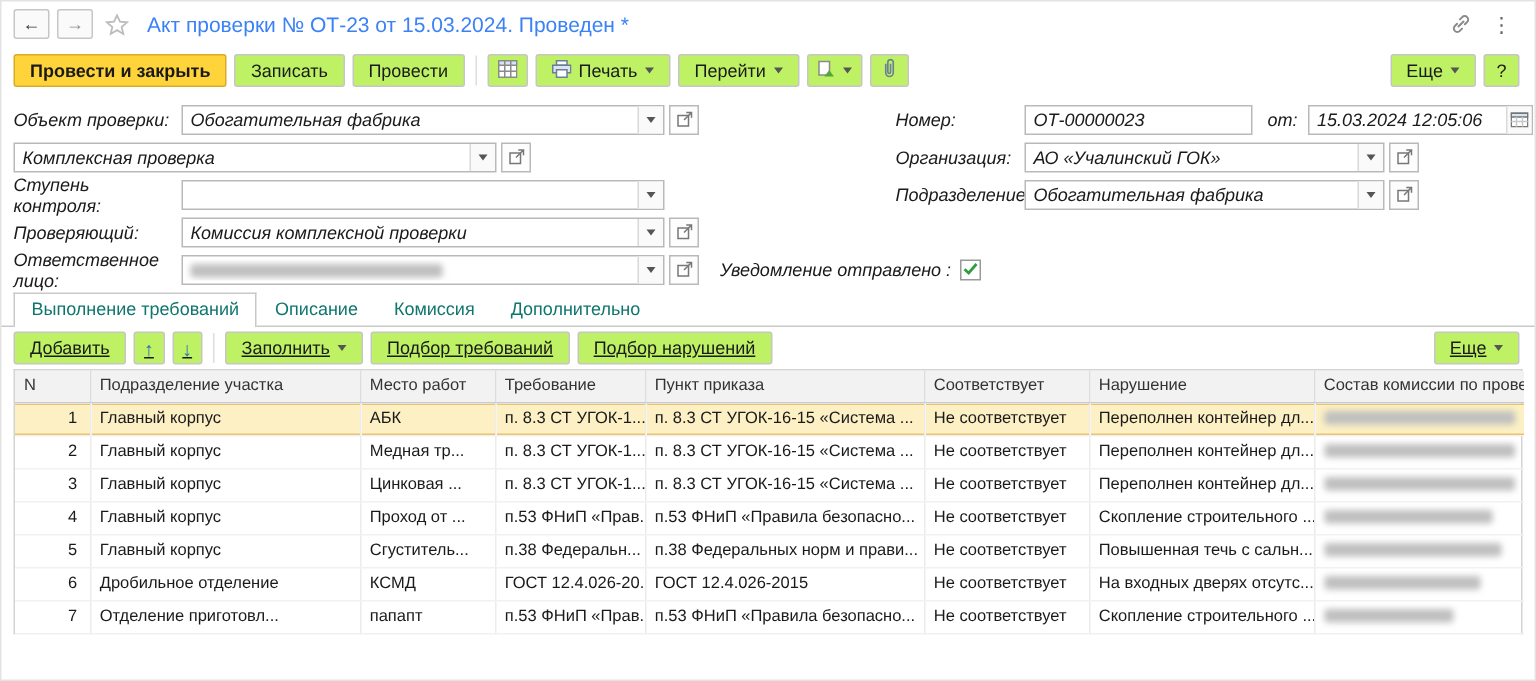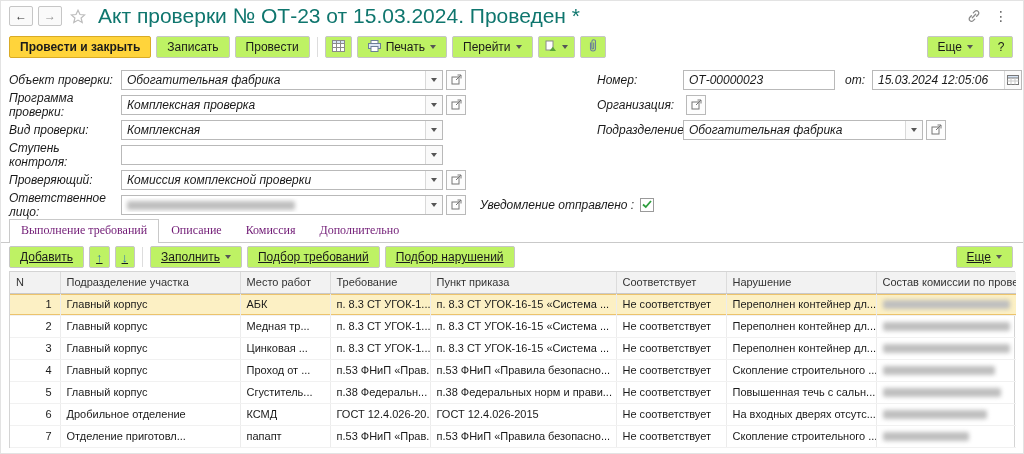--- a/index.html
+++ b/index.html
@@ -9,21 +9,21 @@
     font-size: 12px; color: #1a1a1a; background: #fff; overflow: hidden;
   }
   .app { width: 1024px; height: 454px; position: relative; background: #fff; border: 1px solid #e3e3e3; }
 
   
   .titlebar { height: 30px; display: flex; align-items: center; padding: 0 10px 0 8px; gap: 5px; }
   .nav-btn { width: 24px; height: 20px; border: 1px solid #c6c6c6; background: #fafafa; border-radius: 2px;
              display: flex; align-items: center; justify-content: center; cursor: pointer; font-size: 12px; color: #333; }
   .fwd-glyph { color: #8f8f8f; }
   .star { display: flex; align-items: center; margin: 0 3px; cursor: pointer; }
-  .title { font-size: 21px; color: #0f766e; margin-left: 4px; white-space: nowrap; text-align: center; }
+  .title { font-size: 14px; color: #3b82f6; margin-left: 4px; white-space: nowrap; text-align: center; }
   .spacer { flex: 1; }
   .tb-icon { display: flex; align-items: center; padding: 0 3px; cursor: pointer; }
   .kebab { font-size: 14px; color: #666; padding: 0 5px; cursor: pointer; }
 
   
   .toolbar, .tbl-toolbar { display: flex; align-items: center; gap: 5px; padding: 0 10px 0 8px; }
   .toolbar { height: 32px; }
   .tbl-toolbar { height: 28px; text-decoration: underline; }
   .btn { height: 22px; display: inline-flex; align-items: center; gap: 5px; padding: 0 10px;
          border: 1px solid #c6c6c6; border-radius: 2px; background: #bef264; font-size: 12px;
@@ -52,21 +52,21 @@
   .lbl-ot { margin: 0 7px 0 10px; }
   .tinput { display: flex; align-items: center; height: 20px; border: 1px solid #b9b9b9; background: #fff; padding: 0 5px; }
   .redact { display: inline-block; height: 9px; border-radius: 2px; background: #bfbfbf; filter: blur(2px);
             max-width: 100%; vertical-align: middle; }
   .chk-label { margin-left: 14px; }
   .checkbox { width: 14px; height: 14px; border: 1px solid #9a9a9a; background: #fff; margin-left: 6px;
               display: flex; align-items: center; justify-content: center; cursor: pointer; }
 
   
   .tabs { display: flex; align-items: flex-end; height: 24px; padding: 0 8px; border-bottom: 1px solid #c9c9c9; }
-  .tab { padding: 3px 11px 4px; color: #701a75; cursor: pointer; border: 1px solid transparent; border-bottom: none; font-family: Liberation Serif, serif; }
+  .tab { padding: 3px 11px 4px; color: #0f766e; cursor: pointer; border: 1px solid transparent; border-bottom: none; }
   .tab.active { background: #fff; border-color: #c9c9c9; margin-bottom: -1px; padding-bottom: 5px; }
 
   
   .grid-wrap { margin: 0 8px; border: 1px solid #d4d4d4; border-bottom: none; }
   table.grid { border-collapse: collapse; table-layout: fixed; width: 1006px; font-size: 11px; }
   .grid th { background: #f2f2f2; border-right: 1px solid #dcdcdc; border-bottom: 1px solid #c9c9c9;
              font-weight: normal; text-align: left; padding: 0 6px; color: #333; white-space: nowrap;
              overflow: hidden; height: 21px; line-height: 20px; }
   .grid th:last-child { border-right: none; }
   .grid td { border-right: 1px solid #ececec; border-bottom: 1px solid #f1f1f1; padding: 0 6px;
@@ -173,44 +173,34 @@
       </div>
       <span class="open-btn">
         <svg width="11" height="11" viewBox="0 0 11 11">
             <rect x="1" y="3" width="7" height="7" fill="#fff" stroke="#777"></rect>
             <path d="M5 6 L10 1 M6.5 1 H10 V4.5" stroke="#777" fill="none"></path>
           </svg>
       </span>
     </div>
 
     <div class="frow">
-      <label class="flabel">Программа проверки:</label>
       <div class="combo w-left">
         <span class="fvalue">Комплексная проверка</span>
         <span class="dd">
             <span class="caret"></span>
           </span>
       </div>
       <span class="open-btn">
         <svg width="11" height="11" viewBox="0 0 11 11">
             <rect x="1" y="3" width="7" height="7" fill="#fff" stroke="#777"></rect>
             <path d="M5 6 L10 1 M6.5 1 H10 V4.5" stroke="#777" fill="none"></path>
           </svg>
       </span>
     </div>
 
-    <div class="frow">
-      <label class="flabel">Вид проверки:</label>
-      <div class="combo w-left">
-        <span class="fvalue">Комплексная</span>
-        <span class="dd">
-            <span class="caret"></span>
-          </span>
-      </div>
-    </div>
 
     <div class="frow">
       <label class="flabel">Ступень контроля:</label>
       <div class="combo w-left">
         <span class="fvalue"></span>
         <span class="dd">
             <span class="caret"></span>
           </span>
       </div>
     </div>
@@ -268,20 +258,26 @@
                 <rect x="0.5" y="1.5" width="11" height="2.5" fill="#d6e4f5" stroke="#777"></rect>
                 <line x1="4" y1="4" x2="4" y2="10.5" stroke="#c9c9c9"></line>
                 <line x1="8" y1="4" x2="8" y2="10.5" stroke="#c9c9c9"></line>
                 <line x1="0.5" y1="7" x2="11.5" y2="7" stroke="#c9c9c9"></line>
               </svg>
           </span>
         </div>
       </div>
       <div class="frow">
         <label class="flabel-r">Организация:</label>
+        <div class="combo" style="width:240px">
+          <span class="fvalue">АО «Учалинский ГОК»</span>
+          <span class="dd">
+              <span class="caret"></span>
+            </span>
+        </div>
         <span class="open-btn">
           <svg width="11" height="11" viewBox="0 0 11 11">
               <rect x="1" y="3" width="7" height="7" fill="#fff" stroke="#777"></rect>
               <path d="M5 6 L10 1 M6.5 1 H10 V4.5" stroke="#777" fill="none"></path>
             </svg>
         </span>
       </div>
       <div class="frow">
         <label class="flabel-r">Подразделение:</label>
         <div class="combo" style="width:240px">

